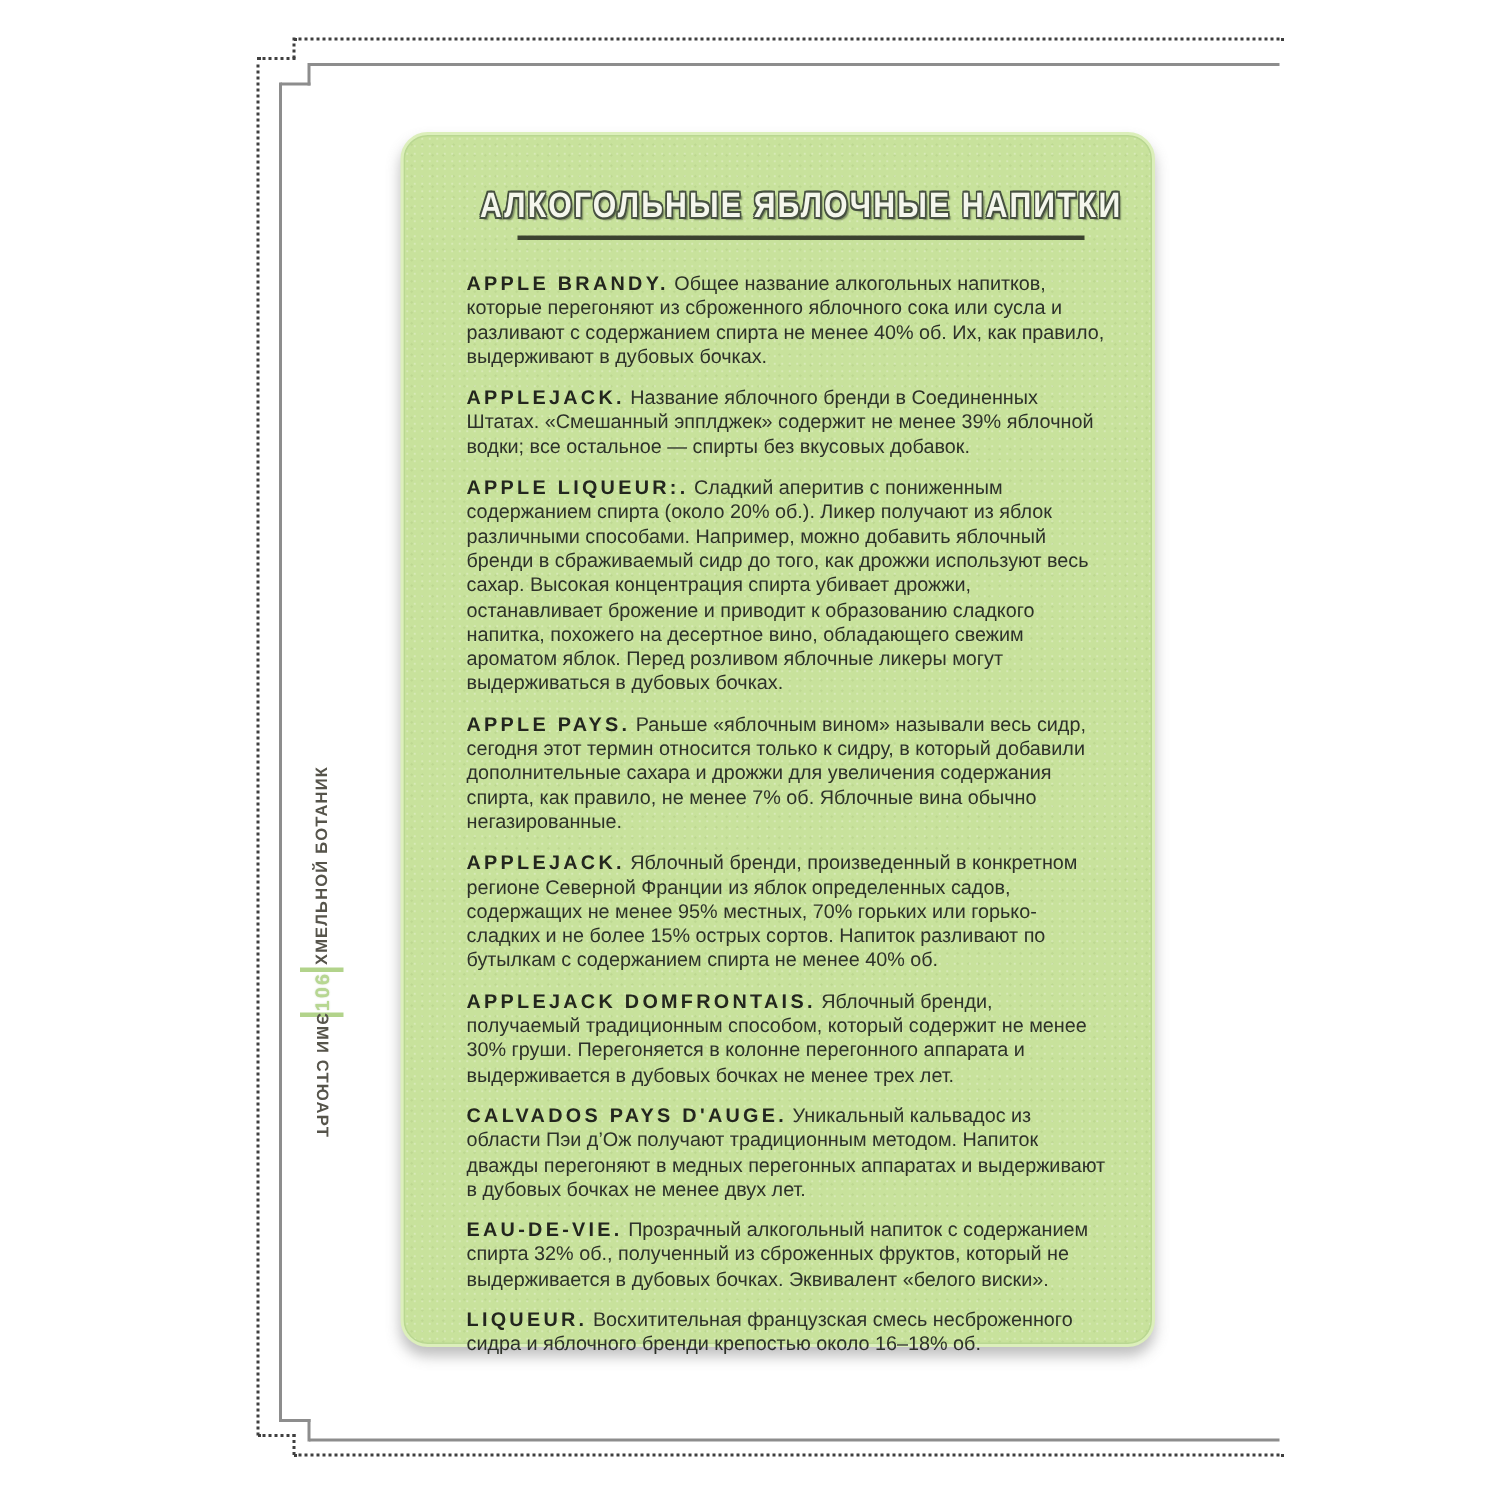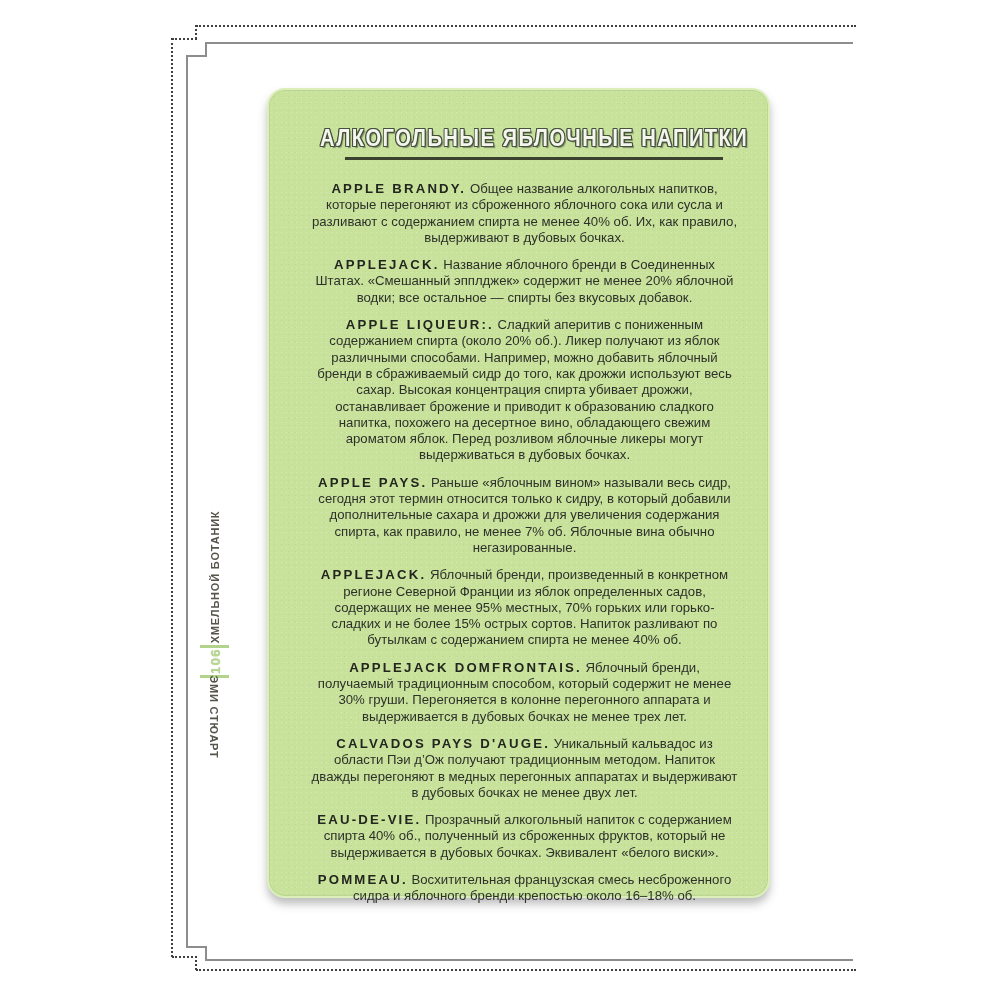--- a/index.html
+++ b/index.html
@@ -38,21 +38,21 @@
       -1px  1px 0 #465040, 1px  1px 0 #465040,
       -1px  0   0 #465040, 1px  0   0 #465040,
        0   -1px 0 #465040, 0    1px 0 #465040,
        2px  2px 1px rgba(60,70,50,0.55);
     white-space:nowrap;
   }
   .title-rule { width:378px; height:3px; background:#3b422f; margin:7px auto 0 auto; }
 
   .entries { margin:21px 30px 0 42px; }
   .entry { font-size:13.2px; line-height:16.3px; color:#2d3129;
-           margin-bottom:11px; text-align:center; }
+           margin-bottom:11px; text-align:left; }
   .entry .term { font-weight:bold; letter-spacing:2.2px; color:#23261e; }
 
   
   .v-text { position:absolute; white-space:nowrap; color:#56544b;
             font-size:11px; font-weight:bold; letter-spacing:0.8px; }
   .v-up   { transform:translate(-50%,-50%) rotate(-90deg); }   
   .v-down { transform:translate(-50%,-50%) rotate(90deg); }    
   .pg-rule { position:absolute; width:29px; height:3px; background:#b2d38b; }
   .pg-num  { position:absolute; white-space:nowrap; color:#b7d791;
              font-size:13px; font-weight:bold; letter-spacing:1.5px;
@@ -86,24 +86,24 @@
   <div class="pg-rule" style="left:200px; top:675px;"></div>
   <div class="v-text v-down" style="left:214px; top:717px;">ЭМИ СТЮАРТ</div>
 
   <div class="panel">
     <div class="panel-title-wrap">
       <span class="panel-title">АЛКОГОЛЬНЫЕ ЯБЛОЧНЫЕ НАПИТКИ</span>
       <div class="title-rule"></div>
     </div>
     <div class="entries">
         <p class="entry"><span class="term">APPLE BRANDY.</span>&nbsp;<span class="def">Общее название алкогольных напитков, которые перегоняют из сброженного яблочного сока или сусла и разливают с содержанием спирта не менее 40% об. Их, как правило, выдерживают в дубовых бочках.</span></p>
-        <p class="entry"><span class="term">APPLEJACK.</span>&nbsp;<span class="def">Название яблочного бренди в Соединенных Штатах. «Смешанный эпплджек» содержит не менее 20% яблочной водки; все остальное — спирты без вкусовых добавок.</span></p>
+        <p class="entry"><span class="term">APPLEJACK.</span>&nbsp;<span class="def">Название яблочного бренди в Соединенных Штатах. «Смешанный эпплджек» содержит не менее 39% яблочной водки; все остальное — спирты без вкусовых добавок.</span></p>
         <p class="entry"><span class="term">APPLE LIQUEUR:.</span>&nbsp;<span class="def">Сладкий аперитив с пониженным содержанием спирта (около 20% об.). Ликер получают из яблок различными способами. Например, можно добавить яблочный бренди в сбраживаемый сидр до того, как дрожжи используют весь сахар. Высокая концентрация спирта убивает дрожжи, останавливает брожение и приводит к образованию сладкого напитка, похожего на десертное вино, обладающего свежим ароматом яблок. Перед розливом яблочные ликеры могут выдерживаться в дубовых бочках.</span></p>
         <p class="entry"><span class="term">APPLE PAYS.</span>&nbsp;<span class="def">Раньше «яблочным вином» называли весь сидр, сегодня этот термин относится только к сидру, в который добавили дополнительные сахара и дрожжи для увеличения содержания спирта, как правило, не менее 7% об. Яблочные вина обычно негазированные.</span></p>
         <p class="entry"><span class="term">APPLEJACK.</span>&nbsp;<span class="def">Яблочный бренди, произведенный в конкретном регионе Северной Франции из яблок определенных садов, содержащих не менее 95% местных, 70% горьких или горько-сладких и не более 15% острых сортов. Напиток разливают по бутылкам с содержанием спирта не менее 40% об.</span></p>
         <p class="entry"><span class="term">APPLEJACK DOMFRONTAIS.</span>&nbsp;<span class="def">Яблочный бренди, получаемый традиционным способом, который содержит не менее 30% груши. Перегоняется в колонне перегонного аппарата и выдерживается в дубовых бочках не менее трех лет.</span></p>
         <p class="entry"><span class="term">CALVADOS PAYS D'AUGE.</span>&nbsp;<span class="def">Уникальный кальвадос из области Пэи д’Ож получают традиционным методом. Напиток дважды перегоняют в медных перегонных аппаратах и выдерживают в дубовых бочках не менее двух лет.</span></p>
-        <p class="entry"><span class="term">EAU-DE-VIE.</span>&nbsp;<span class="def">Прозрачный алкогольный напиток с содержанием спирта 40% об., полученный из сброженных фруктов, который не выдерживается в дубовых бочках. Эквивалент «белого виски».</span></p>
-        <p class="entry"><span class="term">POMMEAU.</span>&nbsp;<span class="def">Восхитительная французская смесь несброженного сидра и яблочного бренди крепостью около 16–18% об.</span></p>
+        <p class="entry"><span class="term">EAU-DE-VIE.</span>&nbsp;<span class="def">Прозрачный алкогольный напиток с содержанием спирта 32% об., полученный из сброженных фруктов, который не выдерживается в дубовых бочках. Эквивалент «белого виски».</span></p>
+        <p class="entry"><span class="term">LIQUEUR.</span>&nbsp;<span class="def">Восхитительная французская смесь несброженного сидра и яблочного бренди крепостью около 16–18% об.</span></p>
       </div>
   </div>
 
 </div>
 
 </body></html>

